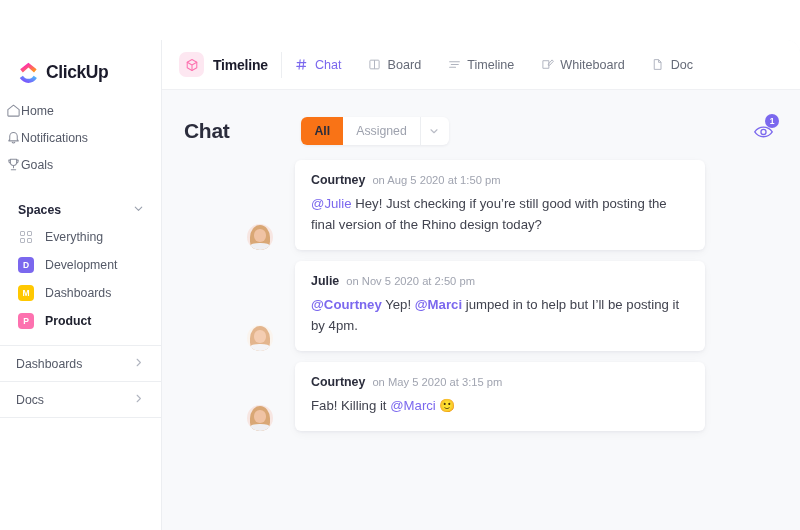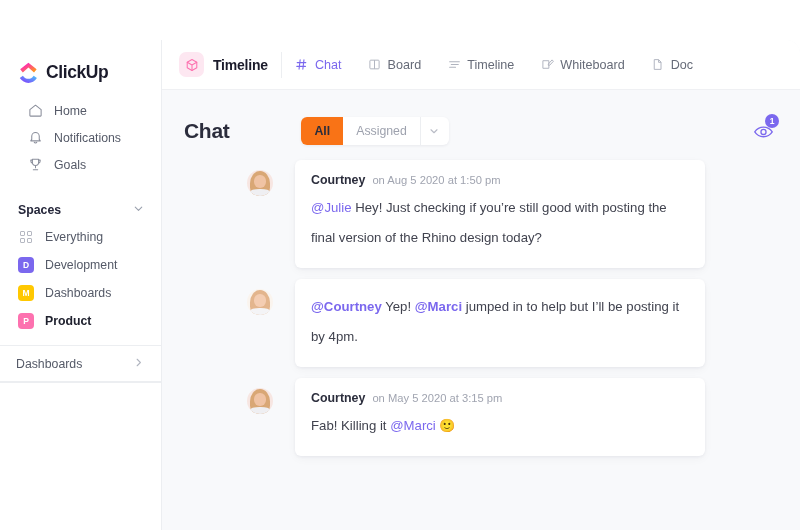--- a/index.html
+++ b/index.html
@@ -54,23 +54,22 @@
     color: #1b1b2b;
     letter-spacing: -0.4px;
   }
 
   .nav-top {
     padding: 9px 0 0 0;
   }
   .nav-item {
     display: flex;
     align-items: center;
-    gap: 11px;
     height: 27px;
-    padding: 0 28px;
+    padding: 0 6px;
     cursor: pointer;
   }
   .nav-item .label {
     font-size: 12.3px;
     color: #555a68;
   }
   .nav-icon {
     width: 15px;
     height: 15px;
     flex: 0 0 15px;
@@ -339,21 +338,21 @@
   }
 
   
   .messages {
     flex: 1;
     padding: 8px 0 0 0;
     overflow: hidden;
   }
   .msg-row {
     display: flex;
-    align-items: flex-start;
+    align-items: flex-end;
     padding: 0 95px 0 85px;
     margin-bottom: 11px;
   }
   .avatar {
     width: 26px;
     height: 26px;
     border-radius: 50%;
     flex: 0 0 26px;
     margin-top: 10px;
     overflow: hidden;
@@ -378,21 +377,21 @@
     font-size: 12.4px;
     font-weight: bold;
     color: #2b2d3c;
   }
   .msg-time {
     font-size: 11.2px;
     color: #a0a4b0;
   }
   .msg-body {
     font-size: 13.2px;
-    line-height: 30px;
+    line-height: 21px;
     color: #41434f;
   }
   .mention {
     color: #7b68ee;
   }
   .mention.strong { font-weight: bold; }
   .emoji { font-size: 13px; }
 
   
   .composer-wrap {
@@ -524,20 +523,28 @@
     <div class="divider"></div>
     <div class="collapse-row">
       <span class="label">Dashboards</span>
       <span>
         <svg width="13" height="13" viewBox="0 0 24 24" fill="none" stroke="#b0b4bf" stroke-width="2" stroke-linecap="round" stroke-linejoin="round">
             <path d="M9.5 6l6 6-6 6"></path>
           </svg>
       </span>
     </div>
     <div class="divider" style="margin:0"></div>
+    <div class="collapse-row">
+      <span class="label">Docs</span>
+      <span>
+        <svg width="13" height="13" viewBox="0 0 24 24" fill="none" stroke="#b0b4bf" stroke-width="2" stroke-linecap="round" stroke-linejoin="round">
+            <path d="M9.5 6l6 6-6 6"></path>
+          </svg>
+      </span>
+    </div>
     <div class="divider" style="margin:0"></div>
 
     <div class="sidebar-footer">
       <div class="avatar-s">S</div>
       <div class="avatar-photo-small">
         <span class="face">
           <span class="bg" style="background:#f6e9df"></span>
           <span class="hair" style="background:#2e2018"></span>
           <span class="skin" style="background:#8b5e3c"></span>
           <span class="body" style="background:#f2f2f4"></span>
@@ -658,20 +665,24 @@
       <div class="msg-row">
         <div class="avatar">
           <span class="face">
             <span class="bg" style="background:#faf4ee"></span>
             <span class="hair" style="background:#e3b58d"></span>
             <span class="skin" style="background:#f4cdb2"></span>
             <span class="body" style="background:#f4f4f6"></span>
           </span>
         </div>
         <div class="msg-card">
+          <div class="msg-head">
+            <span class="msg-author">Julie</span>
+            <span class="msg-time">on Nov 5 2020 at 2:50 pm</span>
+          </div>
           <div class="msg-body">
             <span class="mention strong">@Courtney</span><span> Yep! </span><span class="mention strong">@Marci</span><span> jumped in to help but I’ll be posting it by 4pm.</span>
           </div>
         </div>
       </div>
 
       <div class="msg-row">
         <div class="avatar">
           <span class="face">
             <span class="bg" style="background:#f7e6e2"></span>

